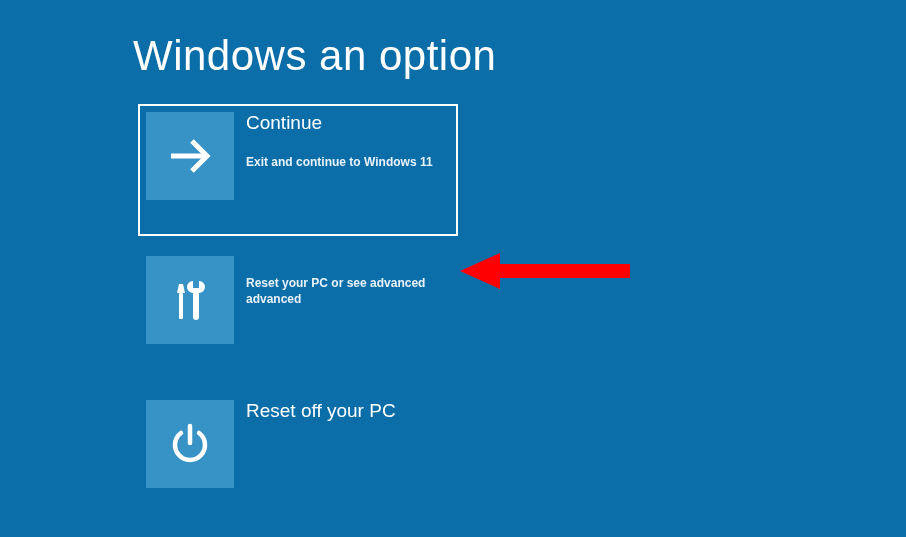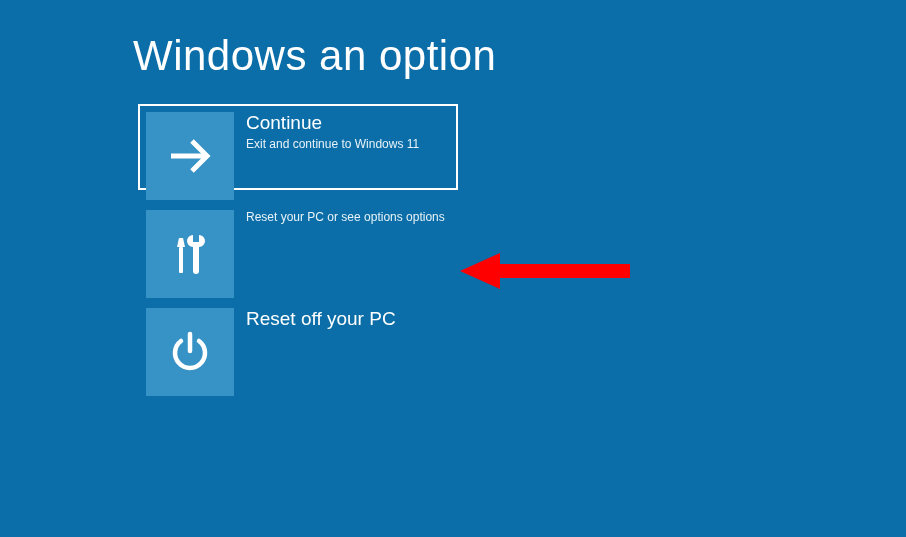--- a/index.html
+++ b/index.html
@@ -20,21 +20,21 @@
       font-size: 42px;
       font-weight: 300;
       letter-spacing: 0.5px;
       margin-bottom: 24px;
       margin-left: -5px;
     }
     .option {
       display: flex;
       align-items: flex-start;
       width: 320px;
-      height: 86px;
+      height: 132px;
       padding: 8px;
       margin-bottom: 12px;
       cursor: pointer;
     }
     .option.selected {
       border: 2px solid #fff;
       padding: 6px;
     }
     .icon-box {
       width: 88px;
@@ -50,23 +50,24 @@
       padding-top: 0;
     }
     .option-title {
       font-size: 19px;
       font-weight: 400;
       line-height: 1.2;
       margin-bottom: 2px;
     }
     .option-desc {
       font-size: 12px;
-      font-weight: 400;
+      font-weight: 700;
       line-height: 1.3;
       color: #e8f2f8;
+      margin-top: 20px;
     }
     .arrow-annotation {
       position: absolute;
       left: 460px;
       top: 249px;
       pointer-events: none;
     }
     svg { display: block; }
   </style>
 </head>
@@ -94,21 +95,21 @@
     <div class="icon-box">
       <svg width="50" height="50" viewBox="0 0 50 50">
         <g fill="#fff">
           <rect x="14" y="18" width="4" height="26" rx="1"></rect>
           <polygon points="14,9 18,9 20,18 12,18"></polygon>
           <path d="M28 6 a6 6 0 0 0 0 12 v24 a3 3 0 0 0 6 0 V18 a6 6 0 0 0 0-12 v7 h-6 z"></path>
         </g>
       </svg>
     </div>
     <div class="option-text">
-      <div class="option-desc">Reset your PC or see options options</div>
+      <div class="option-desc">Reset your PC or see advanced advanced</div>
     </div>
   </div>
 
   <div class="option">
     <div class="icon-box">
       <svg width="50" height="50" viewBox="0 0 50 50">
         <g stroke="#fff" stroke-width="4.5" fill="none" stroke-linecap="round">
           <path d="M 16 14 A 15 15 0 1 0 34 14"></path>
           <line x1="25" y1="7" x2="25" y2="24"></line>
         </g>

